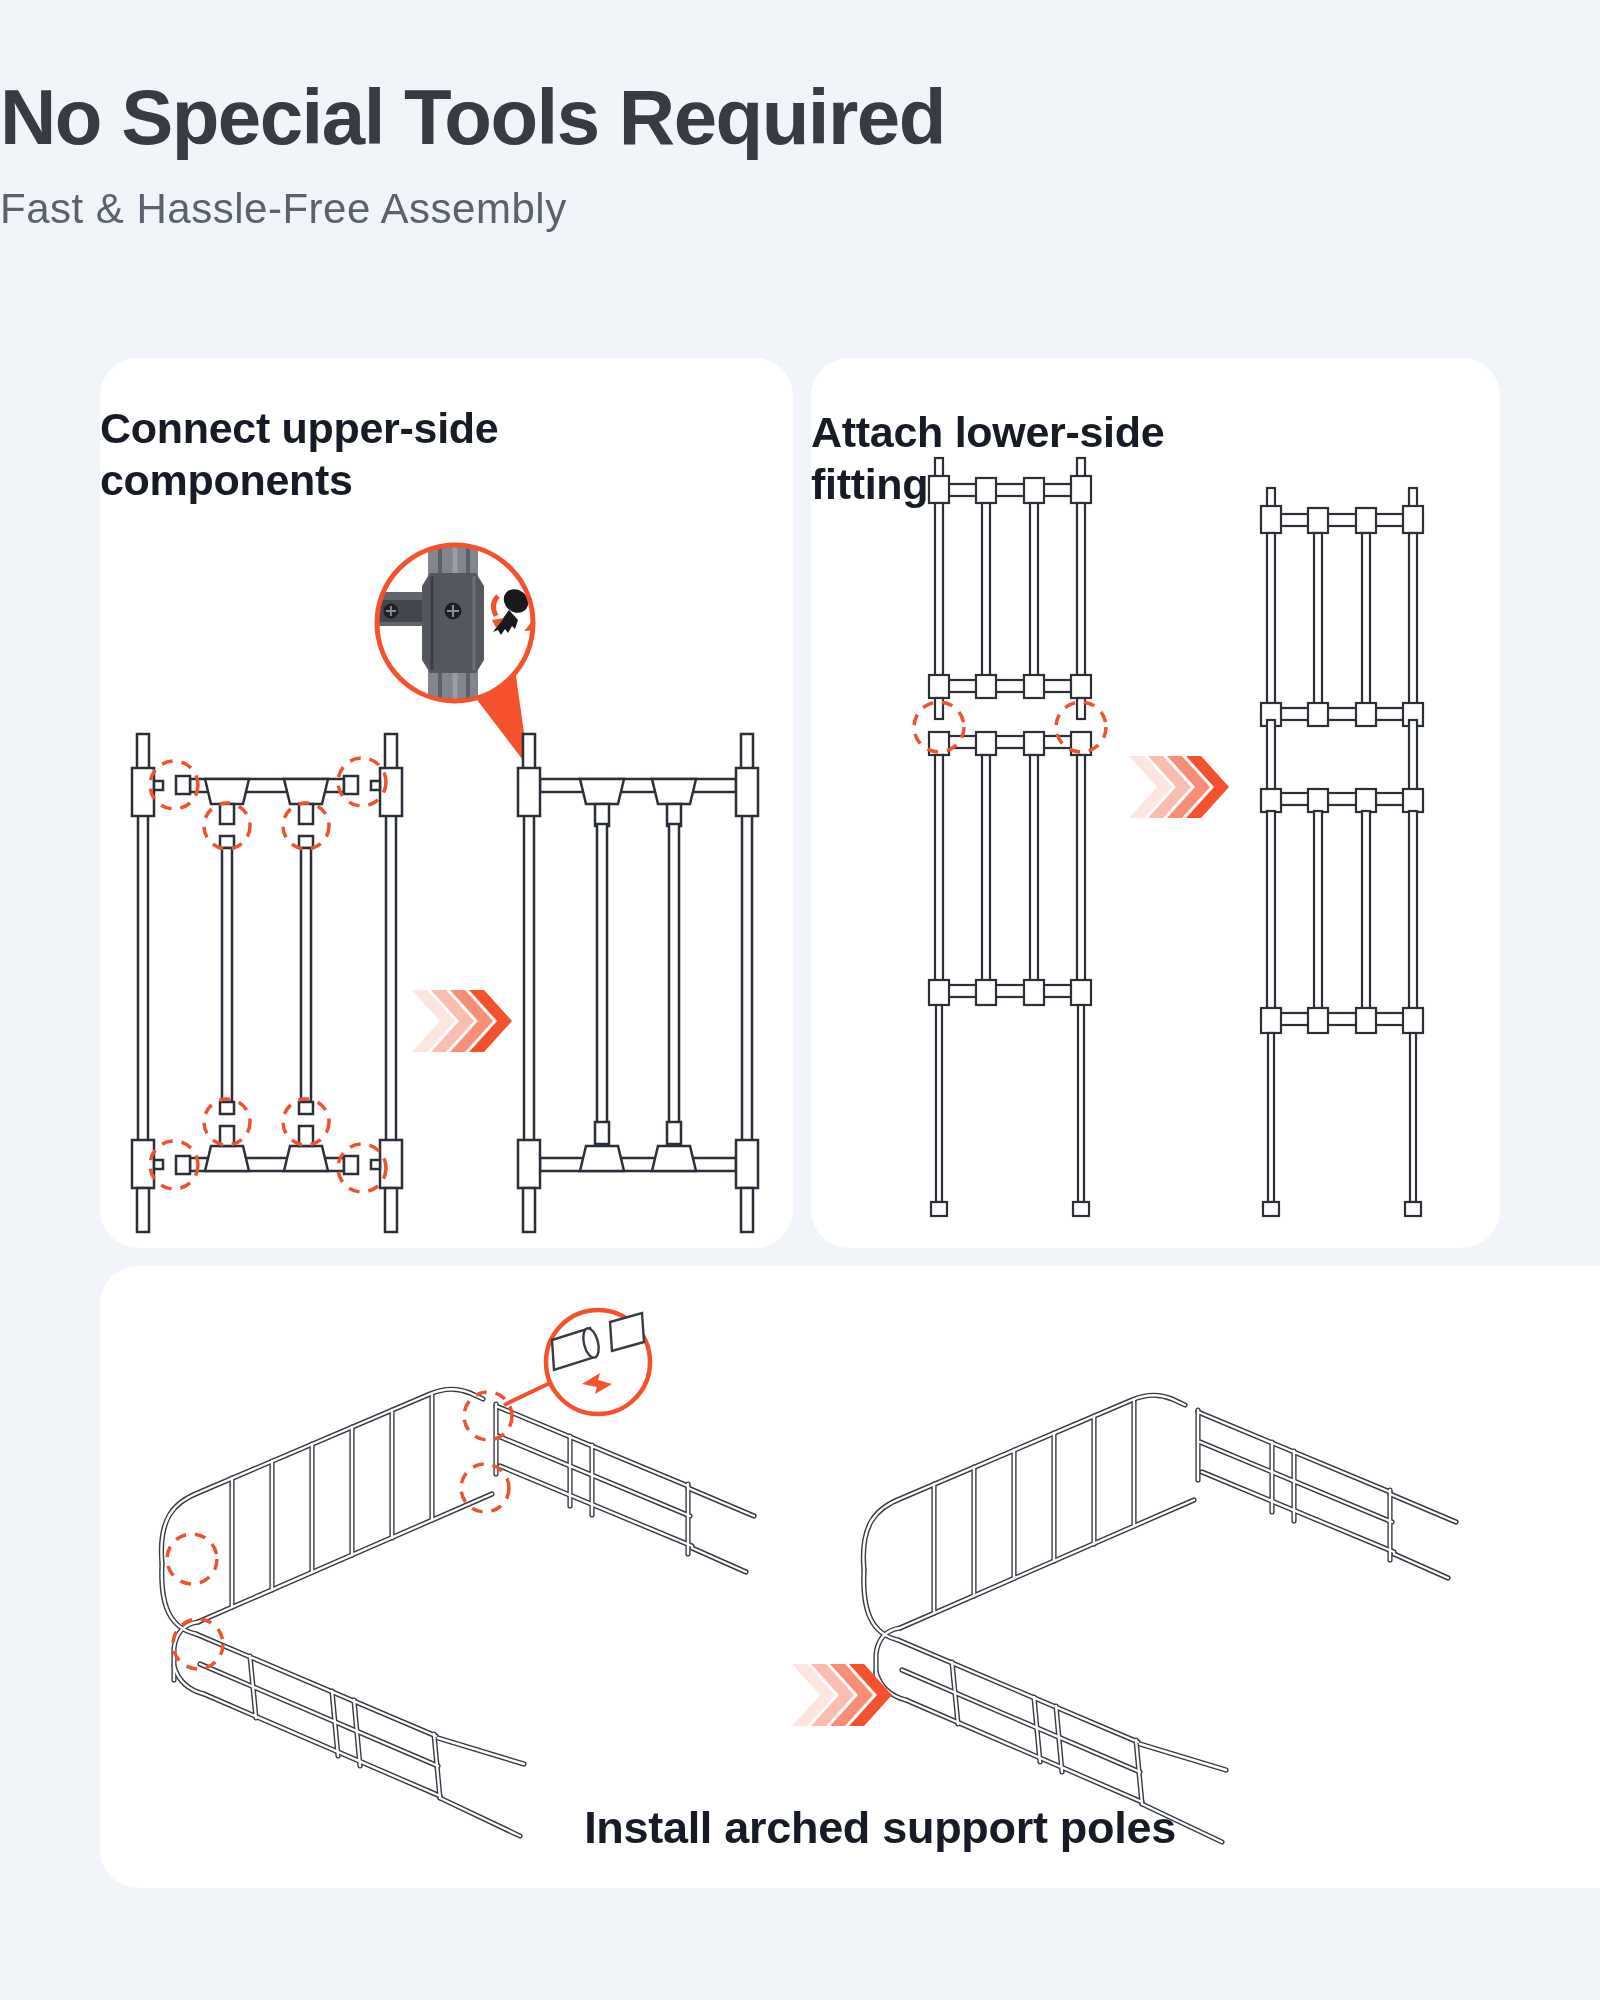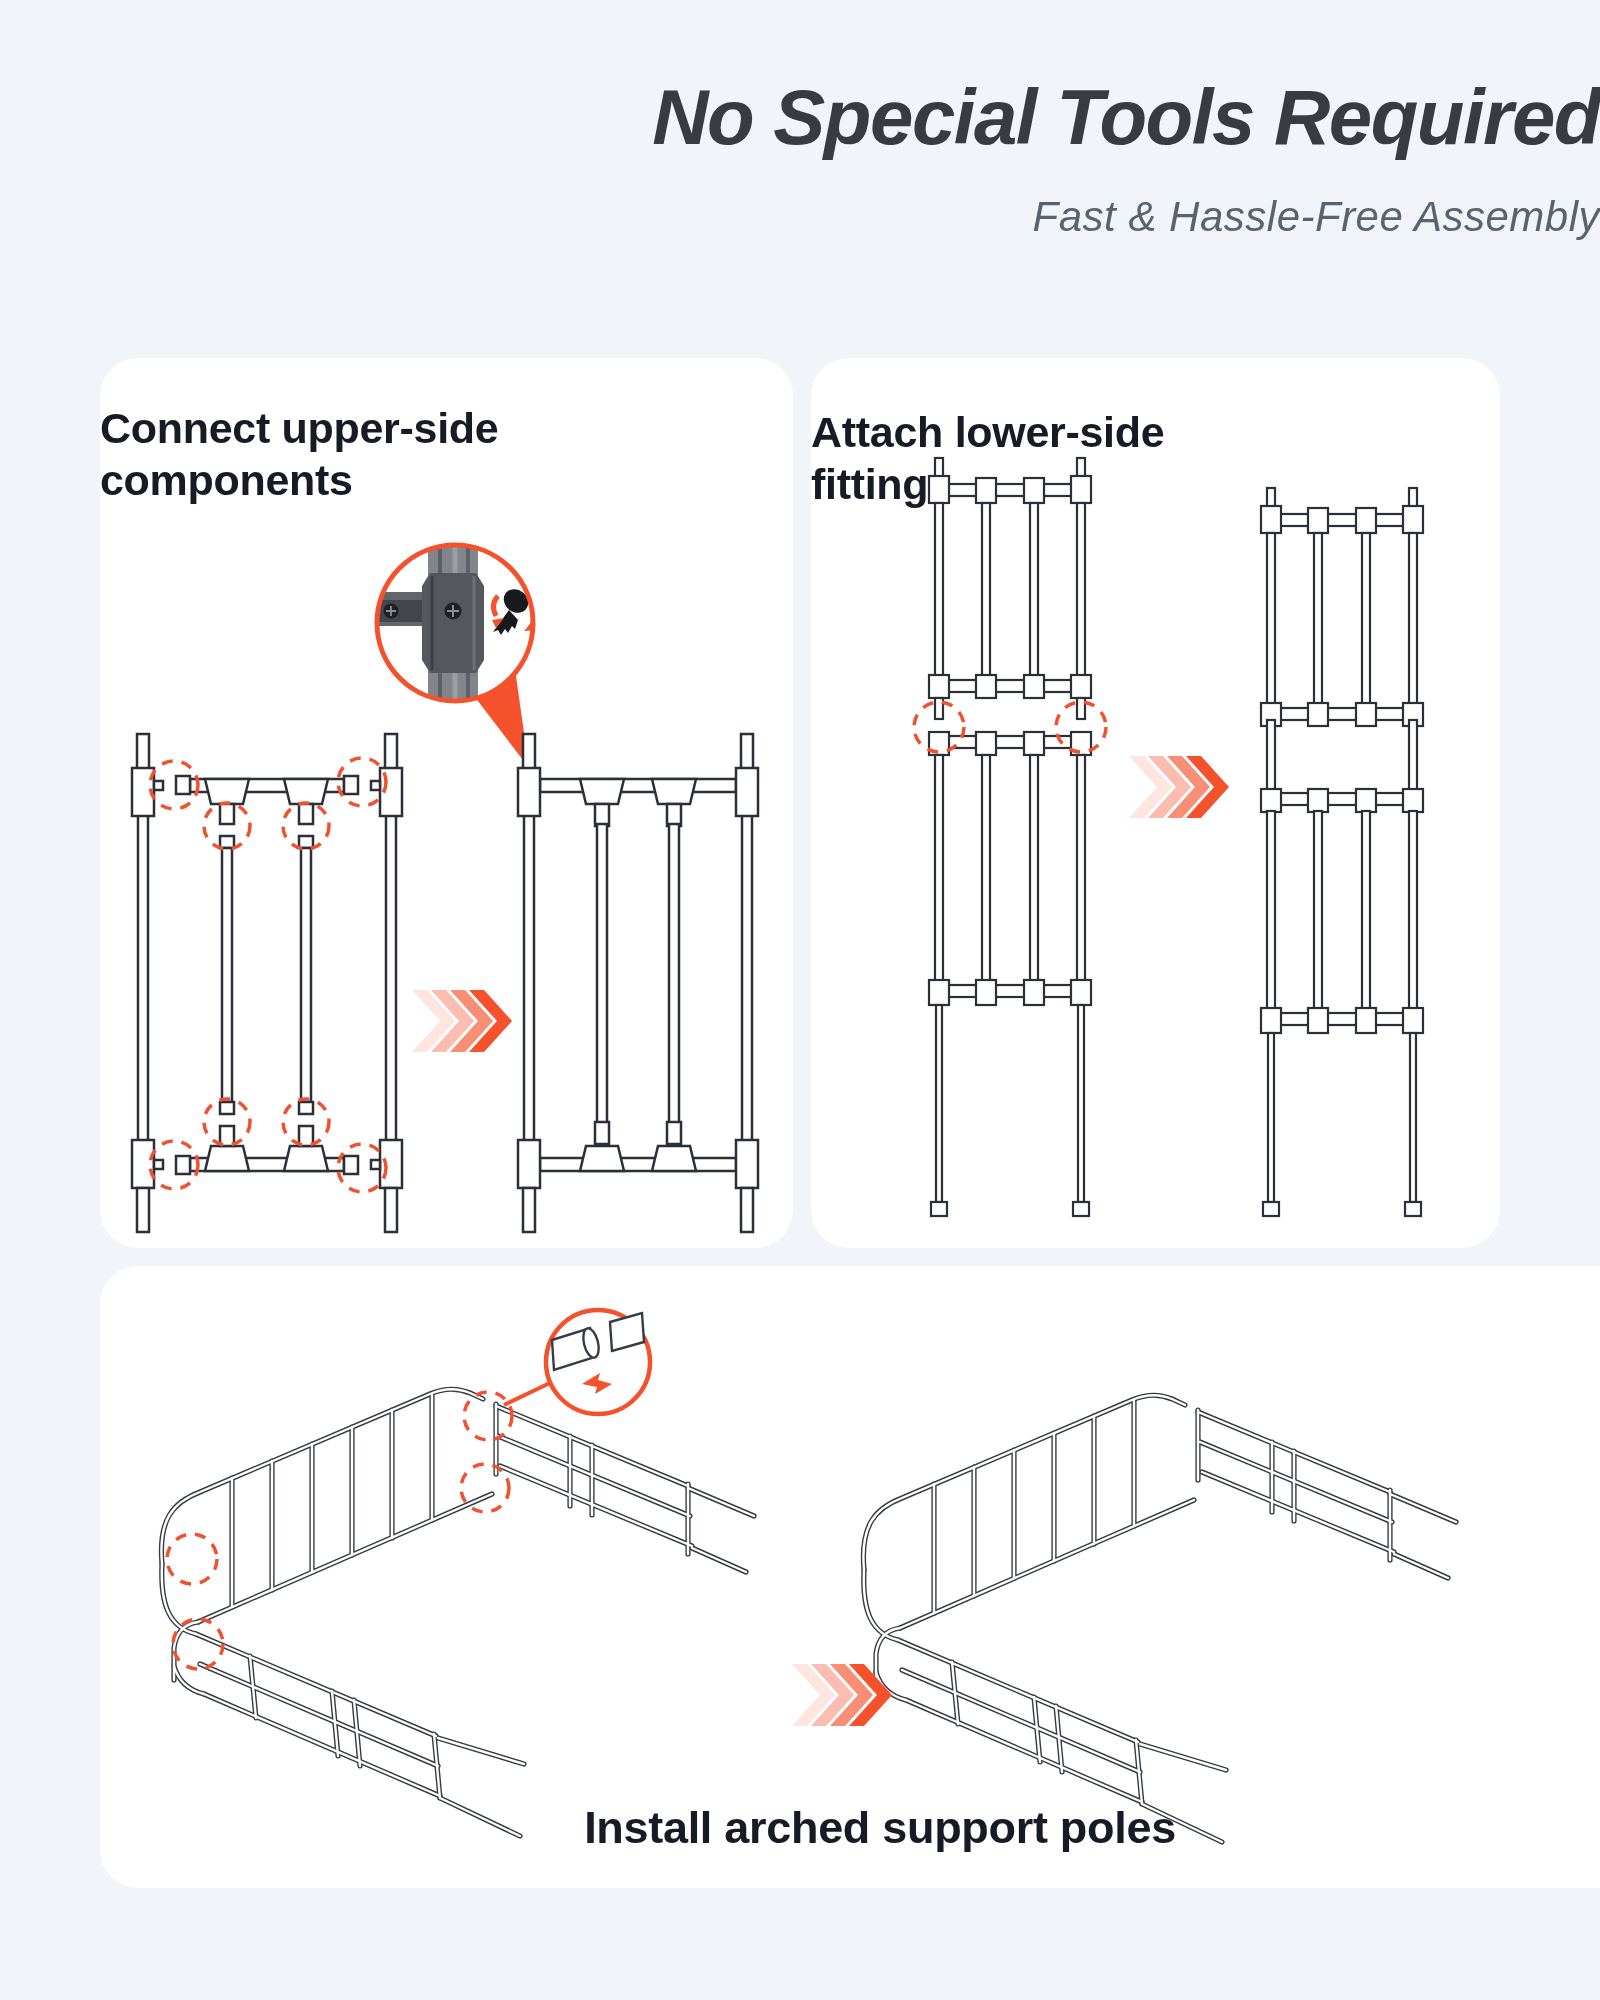--- a/index.html
+++ b/index.html
@@ -3,28 +3,28 @@
 <meta charset="utf-8">
 <style>
   html,body{margin:0;padding:0;}
   body{
     width:1600px;height:2000px;
     background:#f1f5f9;
     font-family:"Liberation Sans","DejaVu Sans",sans-serif;
     position:relative;overflow:hidden;
     color:#161b26;
   }
-  .header{position:absolute;left:0;top:0;width:1600px;text-align:right;font-style:italic;}
+  .header{position:absolute;left:0;top:0;width:1600px;text-align:left;}
   .title{
     margin-top:72px;
     font-size:78px;font-weight:bold;letter-spacing:-1.5px;
     color:#383c42;
   }
   .subtitle{
-    margin-top:30px;
+    margin-top:22px;
     font-size:42px;font-weight:normal;color:#5a626d;letter-spacing:0.5px;
   }
   .card{
     position:absolute;background:#ffffff;border-radius:38px;
   }
   .card.upper-left {left:100px; top:358px; width:693px; height:890px;}
   .card.upper-right{left:811px; top:358px; width:689px; height:890px;}
   .card.bottom     {left:100px; top:1266px; width:1560px; height:622px;}
   .card-heading{
     position:absolute;top:44px;left:0;width:100%;

